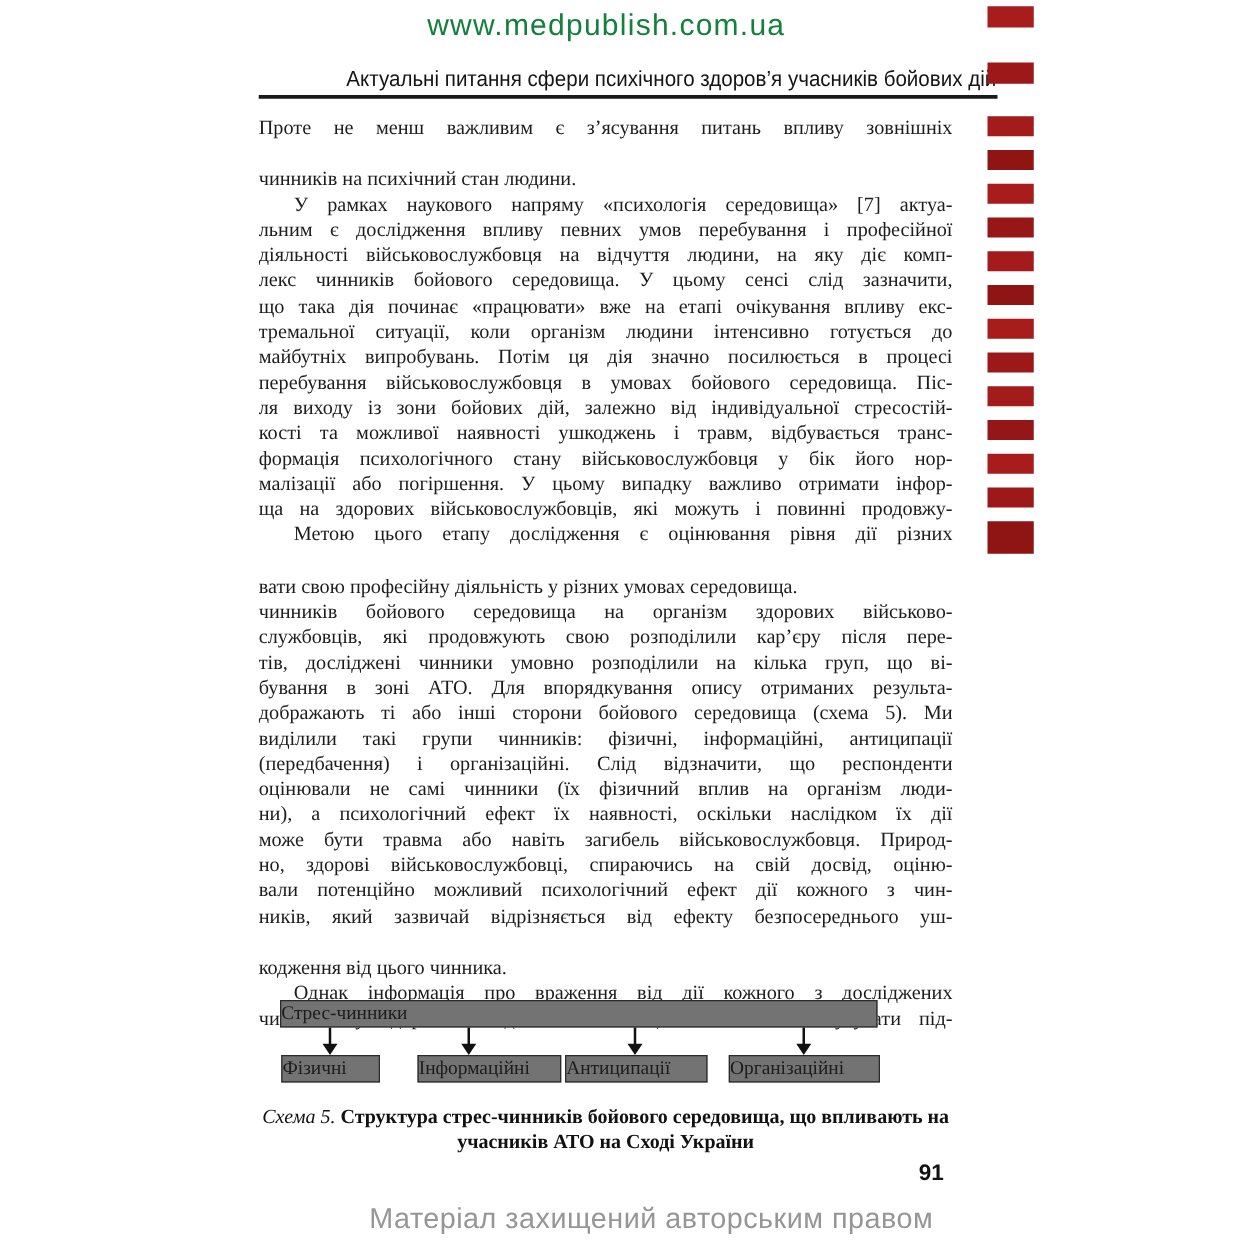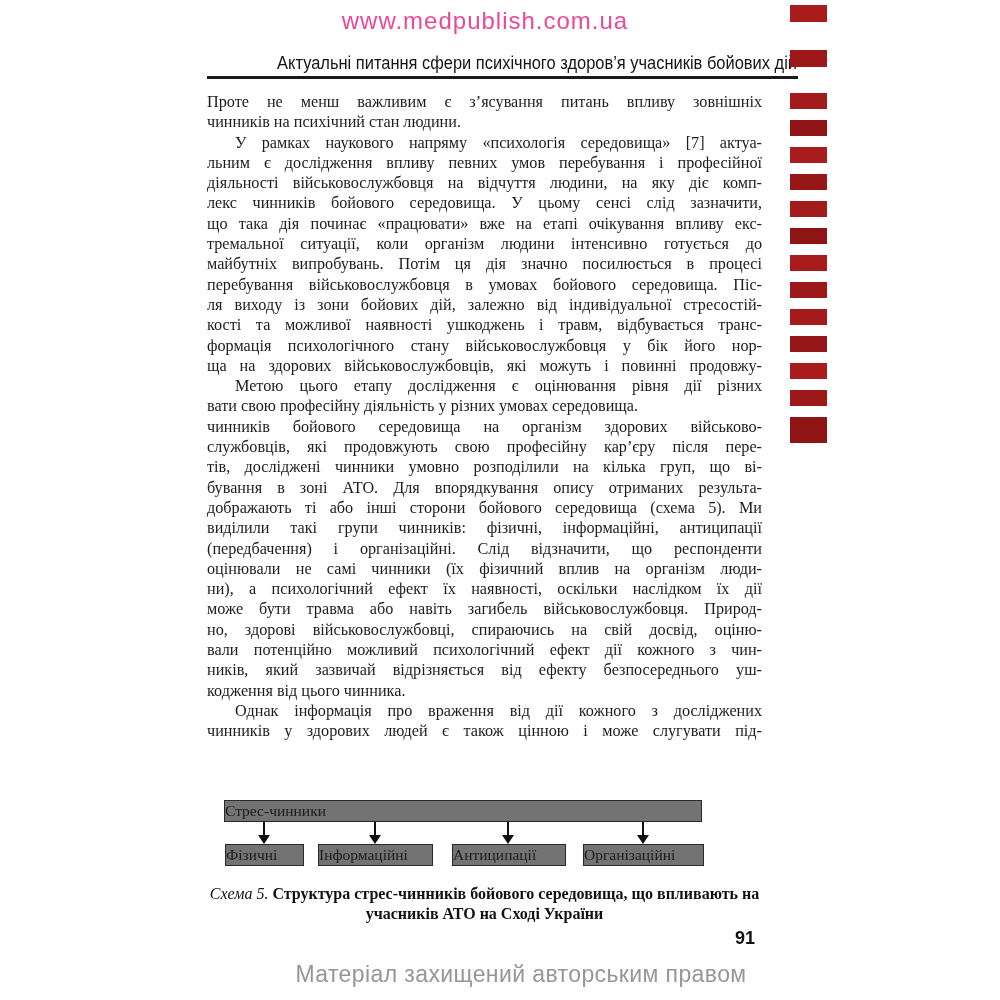--- a/index.html
+++ b/index.html
@@ -4,33 +4,33 @@
 <style>
   html,body{margin:0;padding:0;}
   body{width:1000px;height:1000px;position:relative;background:#ffffff;
        font-family:"Liberation Serif",serif;color:#1c1c1c;overflow:hidden;}
 
   .abs{position:absolute;}
 
   
   #watermark-top{left:0;top:7px;width:970px;text-align:center;
     font-family:"Liberation Sans",sans-serif;font-size:24px;letter-spacing:1px;
-    color:#ec4899;}
+    color:#15803d;}
 
   
   #running-header{left:207px;top:53px;width:590px;text-align:right;
     font-family:"Liberation Sans",sans-serif;font-size:17.5px;color:#141414;
     transform:scaleX(0.94);transform-origin:100% 50%;white-space:nowrap;}
   #header-rule{left:207px;top:76px;width:591px;height:2.5px;background:#1a1a1a;}
 
   
   #body-text{left:207px;top:92px;width:555px;font-size:16.2px;}
   .line{height:20.3px;line-height:20.3px;text-align:justify;text-align-last:justify;
         overflow:hidden;white-space:nowrap0;}
-  .line.plain{text-align-last:left;}
+  .line.plain{text-align-last:left;margin-top:21px;}
   .line.indent{text-indent:28px;}
 
   
   #diagram{left:224px;top:798px;width:480px;height:70px;}
   .dbox{position:absolute;border:1.5px solid #2a2a2a;background:#737373;
         font-size:15.5px;line-height:20px;height:20px;}
   #root-box{left:0;top:2px;width:476px;}
   .arrow-stem{position:absolute;width:2px;background:#111;}
   .arrow-head{position:absolute;width:0;height:0;border-left:6px solid transparent;
         border-right:6px solid transparent;border-top:9px solid #111;}
@@ -67,25 +67,26 @@
     <div class="line">льним є дослідження впливу певних умов перебування і професійної</div>
     <div class="line">діяльності військовослужбовця на відчуття людини, на яку діє комп-</div>
     <div class="line">лекс чинників бойового середовища. У цьому сенсі слід зазначити,</div>
     <div class="line">що така дія починає «працювати» вже на етапі очікування впливу екс-</div>
     <div class="line">тремальної ситуації, коли організм людини інтенсивно готується до</div>
     <div class="line">майбутніх випробувань. Потім ця дія значно посилюється в процесі</div>
     <div class="line">перебування військовослужбовця в умовах бойового середовища. Піс-</div>
     <div class="line">ля виходу із зони бойових дій, залежно від індивідуальної стресостій-</div>
     <div class="line">кості та можливої наявності ушкоджень і травм, відбувається транс-</div>
     <div class="line">формація психологічного стану військовослужбовця у бік його нор-</div>
+    <div class="line">малізації або погіршення. У цьому випадку важливо отримати інфор-</div>
     <div class="line">ща на здорових військовослужбовців, які можуть і повинні продовжу-</div>
     <div class="line indent">Метою цього етапу дослідження є оцінювання рівня дії різних</div>
     <div class="line plain">вати свою професійну діяльність у різних умовах середовища.</div>
     <div class="line">чинників бойового середовища на організм здорових військово-</div>
-    <div class="line">службовців, які продовжують свою професійну кар’єру після пере-</div>
+    <div class="line">службовців, які продовжують свою розподілили кар’єру після пере-</div>
     <div class="line">тів, досліджені чинники умовно розподілили на кілька груп, що ві-</div>
     <div class="line">бування в зоні АТО. Для впорядкування опису отриманих результа-</div>
     <div class="line">дображають ті або інші сторони бойового середовища (схема 5). Ми</div>
     <div class="line">виділили такі групи чинників: фізичні, інформаційні, антиципації</div>
     <div class="line">(передбачення) і організаційні. Слід відзначити, що респонденти</div>
     <div class="line">оцінювали не самі чинники (їх фізичний вплив на організм люди-</div>
     <div class="line">ни), а психологічний ефект їх наявності, оскільки наслідком їх дії</div>
     <div class="line">може бути травма або навіть загибель військовослужбовця. Природ-</div>
     <div class="line">но, здорові військовослужбовці, спираючись на свій досвід, оціню-</div>
     <div class="line">вали потенційно можливий психологічний ефект дії кожного з чин-</div>
@@ -96,21 +97,21 @@
   </div>
 
 <div class="abs" id="diagram">
   <div class="dbox" id="root-box">Стрес-чинники</div>
 
 <div class="arrow-stem" style="left: 39px; top: 24px; height: 14px;"></div>
     <div class="arrow-head" style="left: 34px; top: 37px;"></div>
     <div class="dbox" style="left: 1px; top: 46px; width: 77px;">Фізичні</div>
     <div class="arrow-stem" style="left: 150px; top: 24px; height: 14px;"></div>
     <div class="arrow-head" style="left: 145px; top: 37px;"></div>
-    <div class="dbox" style="left: 94px; top: 46px; width: 113px;">Інформаційні</div>
+    <div class="dbox" style="left: 110px; top: 46px; width: 113px;">Інформаційні</div>
     <div class="arrow-stem" style="left: 283px; top: 24px; height: 14px;"></div>
     <div class="arrow-head" style="left: 278px; top: 37px;"></div>
     <div class="dbox" style="left: 228px; top: 46px; width: 112px;">Антиципації</div>
     <div class="arrow-stem" style="left: 418px; top: 24px; height: 14px;"></div>
     <div class="arrow-head" style="left: 413px; top: 37px;"></div>
     <div class="dbox" style="left: 359px; top: 46px; width: 119px;">Організаційні</div>
   </div>
 
 <div class="abs" id="caption">
   <span class="label">Схема 5.</span>

